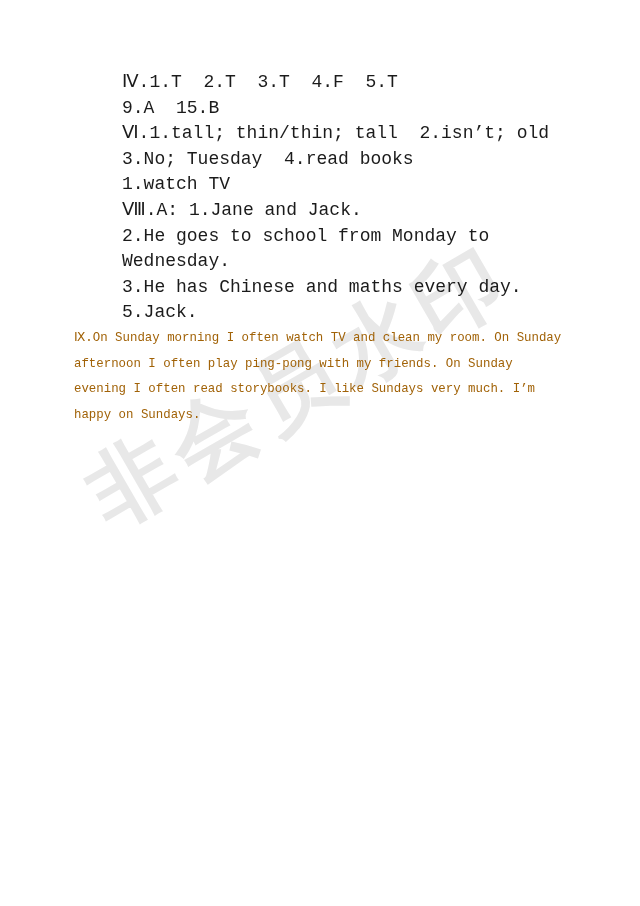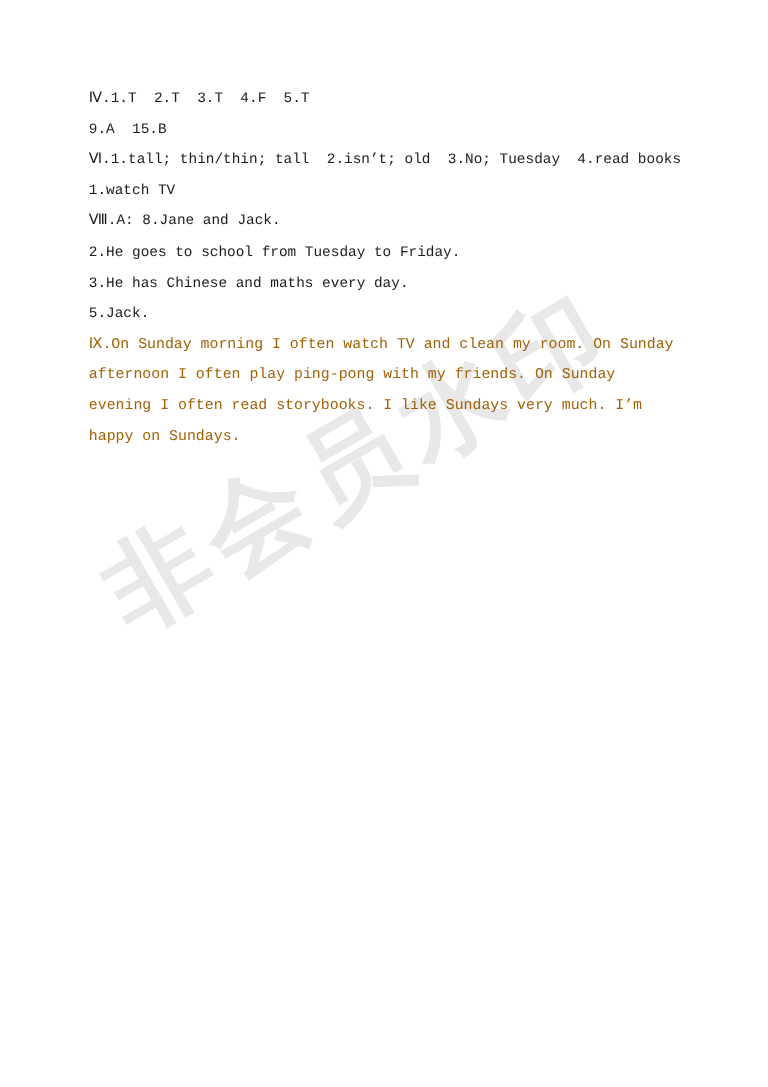--- a/index.html
+++ b/index.html
@@ -43,25 +43,26 @@
   }
   .content {
     position: absolute;
     left: 74px;
     top: 70px;
     width: 500px;
     z-index: 2;
   }
   .line {
     font-family: "Liberation Mono", monospace;
-    font-size: 12px;
+    font-size: 18px;
     color: #1b1b1b;
     line-height: 25.6px;
     white-space: pre-wrap;
     letter-spacing: 0px;
+    margin-left: 48px;
   }
   .para {
     font-family: "Liberation Mono", monospace;
     font-size: 12.4px;
     color: #a16207;
     line-height: 25.6px;
     white-space: pre-wrap;
     width: 495px;
   }
 </style>
@@ -70,20 +71,20 @@
 
 <div class="page">
 
   <div class="watermark">非会员水印</div>
 
   <div class="content">
     <div class="line">Ⅳ.1.T  2.T  3.T  4.F  5.T</div>
     <div class="line">9.A  15.B</div>
     <div class="line">Ⅵ.1.tall; thin/thin; tall  2.isn’t; old  3.No; Tuesday  4.read books</div>
     <div class="line">1.watch TV</div>
-    <div class="line">Ⅷ.A: 8.Jane and Jack.</div>
-    <div class="line">2.He goes to school from Tuesday to Friday.</div>
+    <div class="line">Ⅷ.A: 1.Jane and Jack.</div>
+    <div class="line">2.He goes to school from Monday to Wednesday.</div>
     <div class="line">3.He has Chinese and maths every day.</div>
     <div class="line">5.Jack.</div>
     <div class="para">Ⅸ.On Sunday morning I often watch TV and clean my room. On Sunday afternoon I often play ping-pong with my friends. On Sunday evening I often read storybooks. I like Sundays very much. I’m happy on Sundays.</div>
   </div>
 
 </div>
 
 </body></html>

